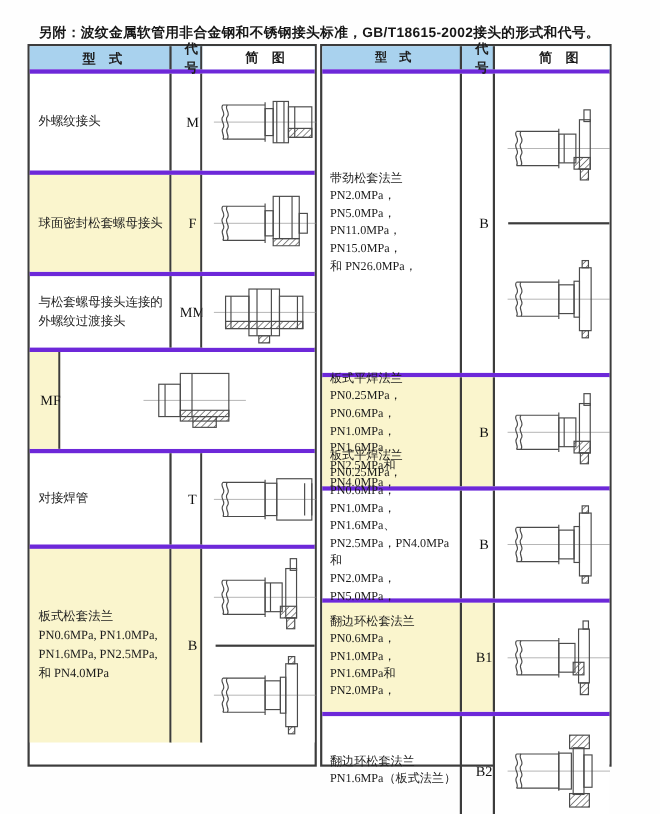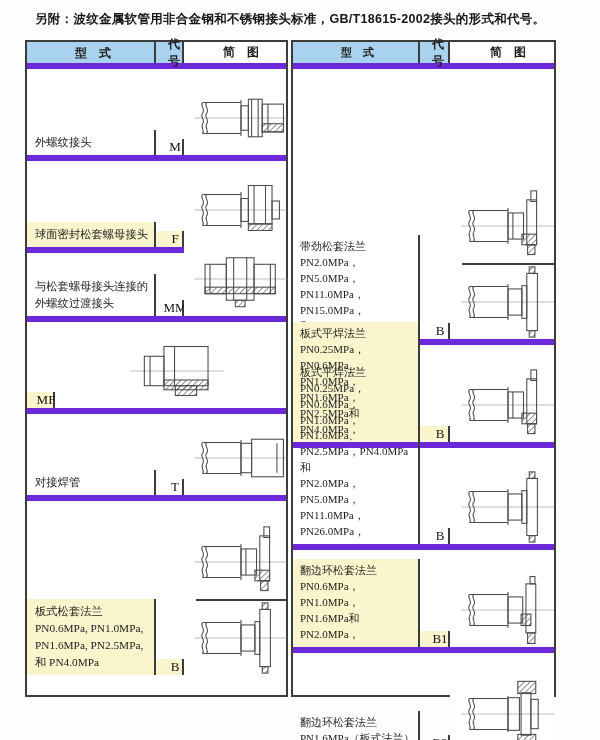--- a/index.html
+++ b/index.html
@@ -2,30 +2,30 @@
 <html><head>
 <meta charset="utf-8">
 <style>
   html,body{margin:0;padding:0;}
   body{
     width:600px;height:740px;position:relative;
     background:#fefefe;overflow:hidden;
     font-family:"Liberation Sans",sans-serif;
   }
   .title{
-    position:absolute;left:35px;top:11px;
+    position:absolute;left:35px;top:22px;
     font-size:12.5px;font-weight:700;color:#161616;letter-spacing:.3px;
     font-family:"Liberation Sans",sans-serif;
   }
   .tables{position:absolute;left:25px;top:40px;display:flex;}
   .tbl{border:2px solid #3c3c3c;box-sizing:border-box;background:#ffffff;}
   .lt{width:263px;height:657px;}
   .rt{width:265px;height:657px;margin-left:3px;}
   .trow{display:flex;box-sizing:border-box;}
-  .trow + .trow{border-top:6px solid #6d28d9;align-items:flex-end;}
+  .trow + .trow{border-top:4px solid #6d28d9;}
   .cell{box-sizing:border-box;min-width:0;padding-left:12px;}
   .thead{height:21px;background:#a9d2ee;}
   .thead .cell{
     display:flex;align-items:center;justify-content:center;
     font-size:12px;font-weight:700;color:#1d1d1d;
   }
   .c-type{
     border-right:2px solid #3c3c3c;
     display:flex;align-items:center;
     padding:4px 3px 4px 8px;

